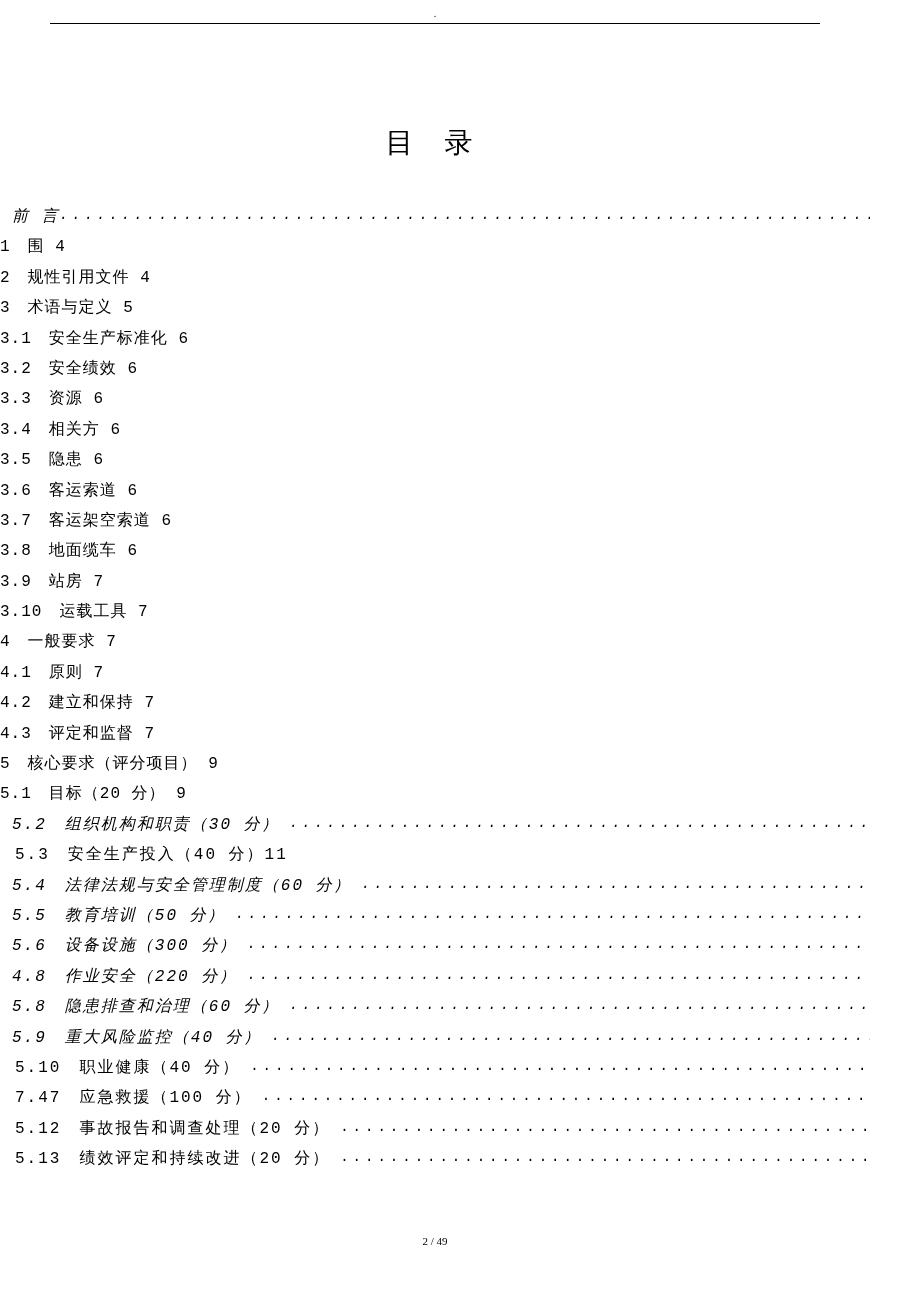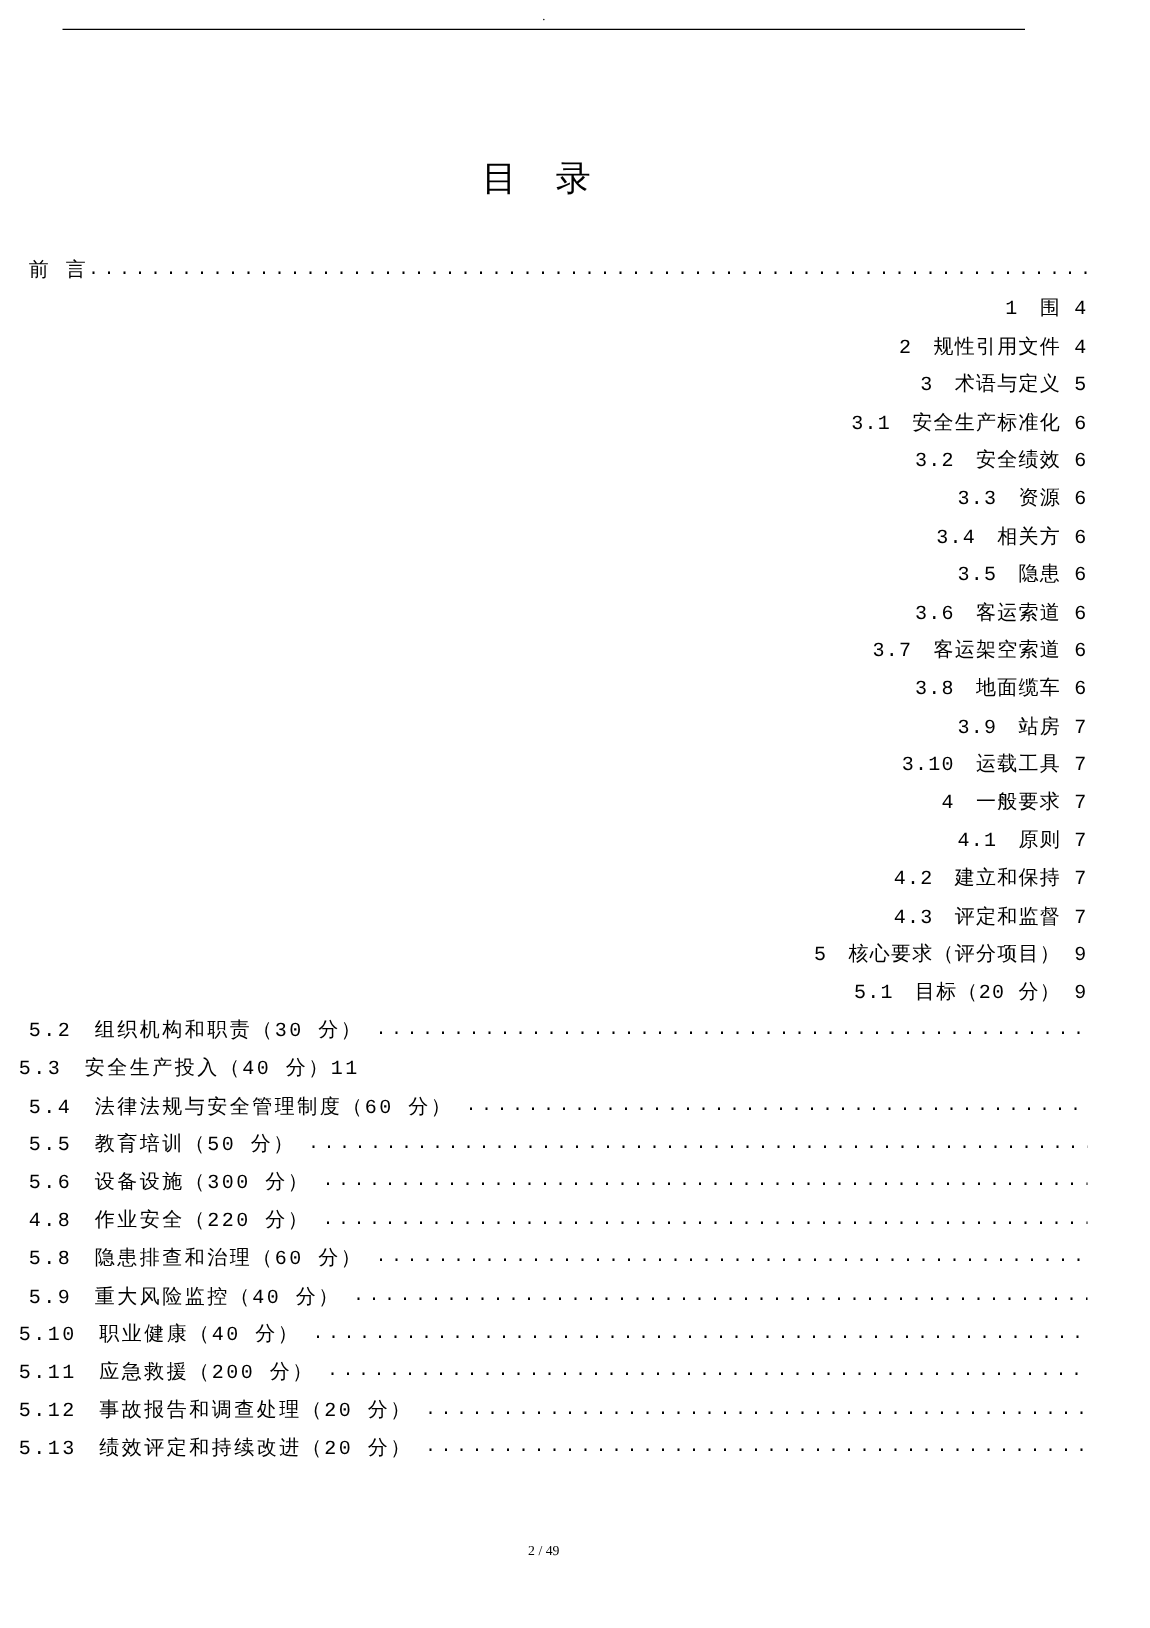--- a/index.html
+++ b/index.html
@@ -39,39 +39,39 @@
     white-space: nowrap;
     overflow: hidden;
     line-height: 1.9;
     font-family: "SimSun", "宋体", "Courier New", monospace;
   }
   .toc-label {
     flex: 0 0 auto;
     letter-spacing: 2px;
   }
   .toc-center {
-    justify-content: flex-end;
+    justify-content: flex-start;
     text-align: center;
     letter-spacing: 1px;
   }
   .toc-center .toc-label {
     letter-spacing: 1px;
   }
   .dots {
     flex: 1 1 auto;
     overflow: hidden;
     letter-spacing: 4px;
     font-size: 14px;
     position: relative;
     top: -2px;
   }
   .dots::after {
     content: "................................................................................................................................................................................................";
   }
-  .indent-1 { padding-left: 23px; }
+  .indent-1 { padding-left: 12px; font-style: italic; }
   .indent-2 { padding-left: 15px; }
   .footer {
     text-align: center;
     font-size: 11px;
     margin-top: 60px;
   }
 </style>
 </head>
 <body>
 
@@ -177,21 +177,21 @@
       </div>
       <div class="toc-line indent-1">
         <span class="toc-label">5.9 重大风险监控（40 分） </span>
         <span class="dots"></span>
       </div>
       <div class="toc-line indent-2">
         <span class="toc-label">5.10 职业健康（40 分） </span>
         <span class="dots"></span>
       </div>
       <div class="toc-line indent-2">
-        <span class="toc-label">5.11 应急救援（200 分） </span>
+        <span class="toc-label">7.47 应急救援（100 分） </span>
         <span class="dots"></span>
       </div>
       <div class="toc-line indent-2">
         <span class="toc-label">5.12 事故报告和调查处理（20 分） </span>
         <span class="dots"></span>
       </div>
       <div class="toc-line indent-2">
         <span class="toc-label">5.13 绩效评定和持续改进（20 分） </span>
         <span class="dots"></span>
       </div>

